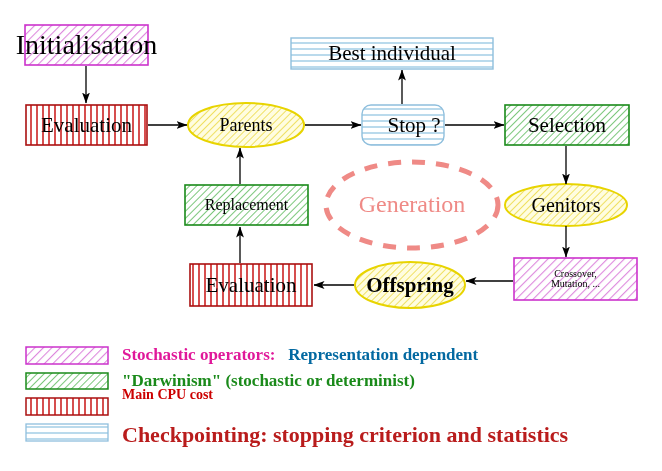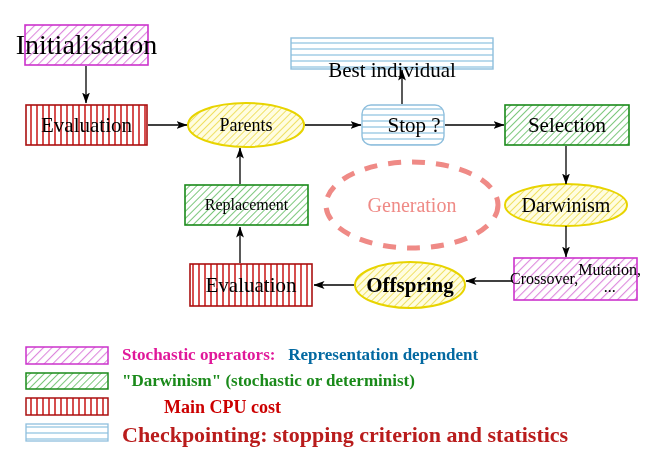--- a/index.html
+++ b/index.html
@@ -134,44 +134,44 @@
     <rect x="26" y="398" width="82" height="17" fill="url(#pat-vertical-red)" stroke="#aa1111" stroke-width="1.5"></rect>
     <rect x="26" y="424" width="82" height="17" fill="url(#pat-horizontal-blue)" stroke="#8fbfdd" stroke-width="1.3"></rect>
   </svg>
 
   <div class="node-label" style="left:25px; top:25px; width:123px; height:40px; font-size:28px;">Initialisation</div>
 
   <div class="node-label" style="left:26px; top:105px; width:121px; height:40px; font-size:21px;">Evaluation</div>
 
   <div class="node-label" style="left:188px; top:103px; width:116px; height:44px; font-size:18px;">Parents</div>
 
-  <div class="node-label" style="left:291px; top:38px; width:202px; height:31px; font-size:21px;margin-top:17px;">Best individual</div>
+  <div class="node-label" style="left:291px; top:38px; width:202px; height:31px; font-size:21px;">Best individual</div>
 
   <div class="node-label" style="left:362px; top:105px; width:104px; height:40px; font-size:21px;">Stop ?</div>
 
   <div class="node-label" style="left:505px; top:105px; width:124px; height:40px; font-size:21px;">Selection</div>
 
-  <div class="node-label" style="left:505px; top:184px; width:122px; height:42px; font-size:20px;">Darwinism</div>
+  <div class="node-label" style="left:505px; top:184px; width:122px; height:42px; font-size:20px;">Genitors</div>
 
-  <div class="node-label" style="left:514px; top:258px; width:123px; height:42px; font-size:16px; flex-direction:row;">
+  <div class="node-label" style="left:514px; top:258px; width:123px; height:42px; font-size:10px; flex-direction:column;">
     <span>Crossover,</span>
     <span>Mutation, ...</span>
   </div>
 
   <div class="node-label" style="left:355px; top:262px; width:110px; height:46px; font-size:21px;font-weight:bold;">Offspring</div>
 
   <div class="node-label" style="left:190px; top:264px; width:122px; height:42px; font-size:21px;">Evaluation</div>
 
   <div class="node-label" style="left:185px; top:185px; width:123px; height:40px; font-size:16px;">Replacement</div>
 
-  <div class="node-label" style="left:326px; top:162px; width:172px; height:86px; font-size:20px; color:#ef8a86;">Generation</div>
+  <div class="node-label" style="left:326px; top:162px; width:172px; height:86px; font-size:24px; color:#ef8a86;">Generation</div>
 
   <div class="legend-text" style="left:122px; top:345px; font-size:17px;">
     <span class="lt-inline" style="color:#e0189a;">Stochastic operators:</span><span class="lt-inline">&nbsp;&nbsp;&nbsp;</span><span class="lt-inline" style="color:#0369a1;">Representation dependent</span>
   </div>
 
   <div class="legend-text" style="left:122px; top:371px; font-size:17px; color:#1a8a1a;">"Darwinism" (stochastic or determinist)</div>
 
-  <div class="legend-text" style="left:122px; top:397px; font-size:18px; color:#cc0000;margin-left:42px;">Main CPU cost</div>
+  <div class="legend-text" style="left:122px; top:387px; font-size:14px; color:#cc0000;">Main CPU cost</div>
 
   <div class="legend-text" style="left:122px; top:422px; font-size:22px; color:#b91c1c;">Checkpointing: stopping criterion and statistics</div>
 
 </div>
 
 </body></html>

